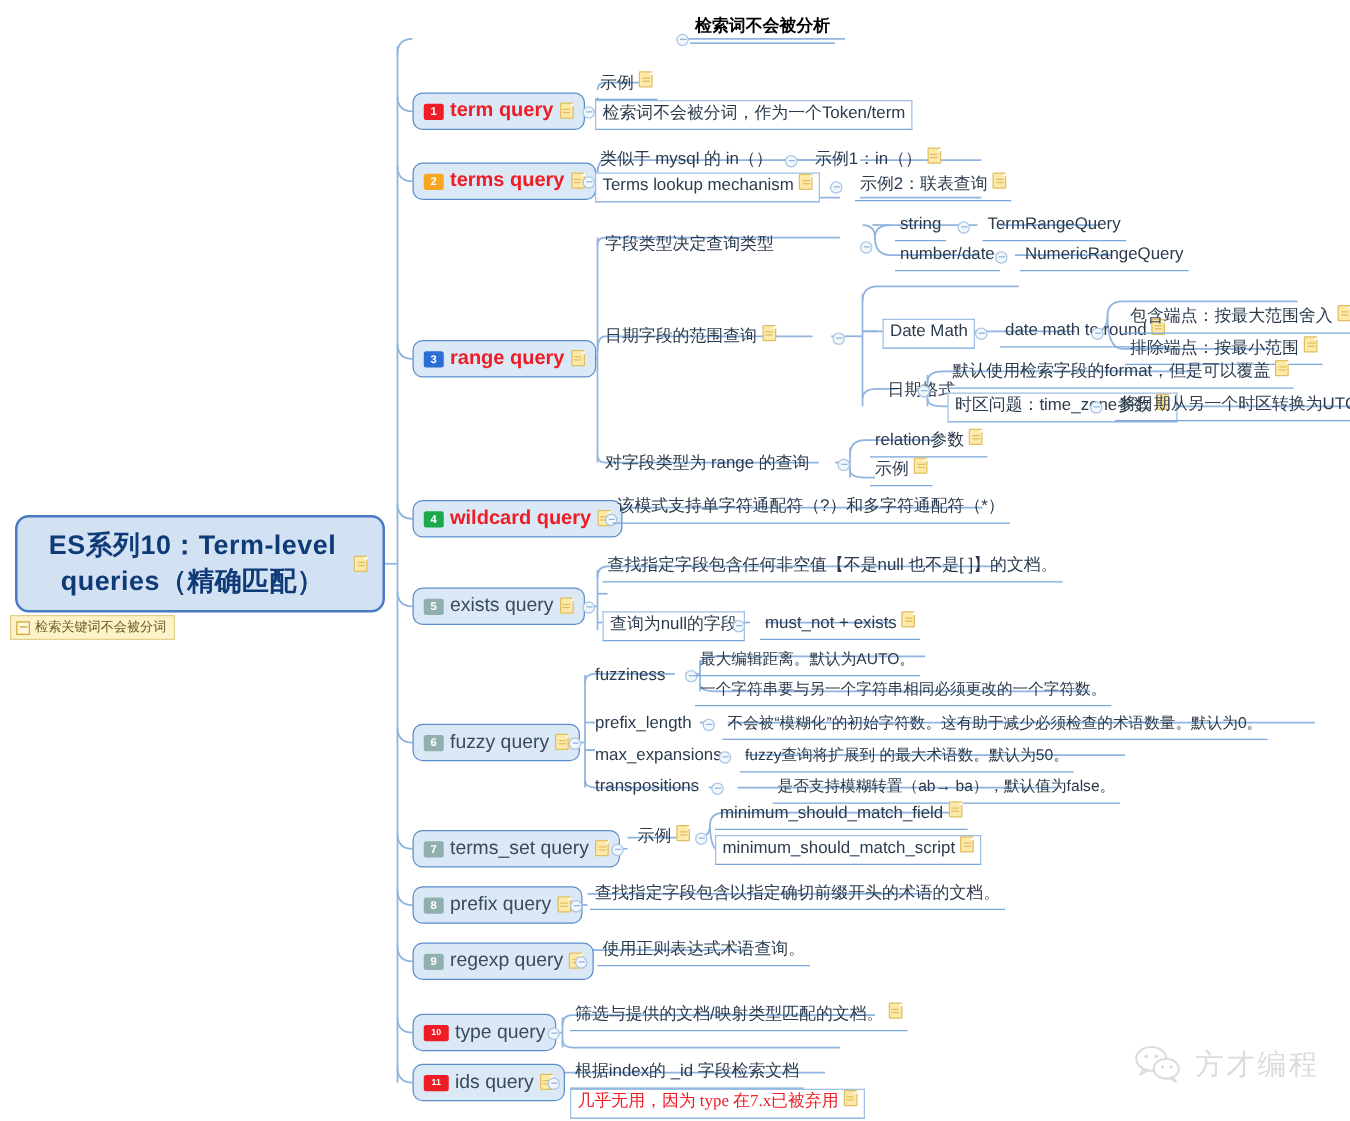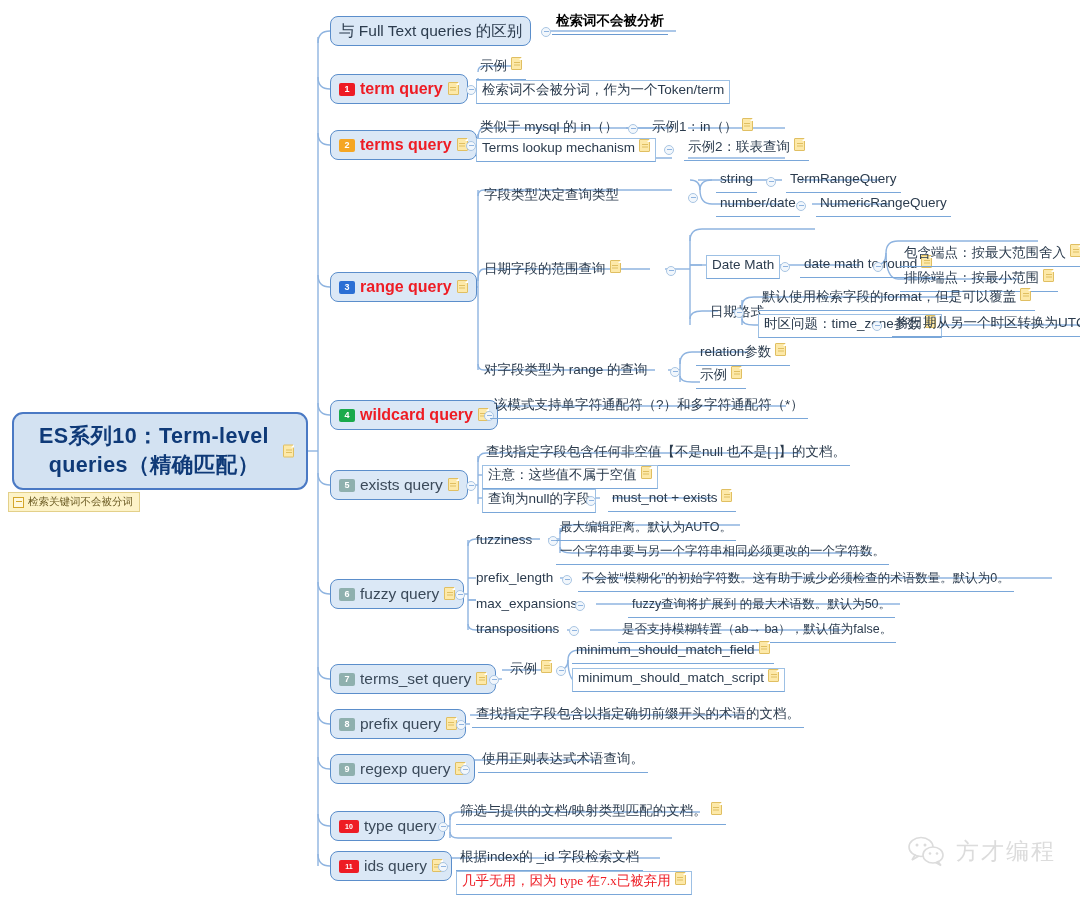--- a/index.html
+++ b/index.html
@@ -270,23 +270,20 @@
 
   <div class="center-node">
     <span>ES系列10：Term-level queries（精确匹配）</span>
     <span class="doc-ico"></span>
   </div>
   <div class="sticky-note">
     <span class="minus-box"></span>
     <span>检索关键词不会被分词</span>
   </div>
 
-  <div class="topic t0" style="left:330px; top:16px;">
-    <span>与 Full Text queries 的区别</span>
-  </div>
 
   <div class="topic redlabel" style="left:330px; top:74px;">
     <span class="badge" style="background:#ee1c24">1</span>
     <span>term query</span>
     <span class="doc-ico"></span>
   </div>
 
   <div class="topic redlabel" style="left:330px; top:130px;">
     <span class="badge" style="background:#f5a623">2</span>
     <span>terms query</span>
@@ -454,24 +451,20 @@
 
   <span class="knob" style="left:484px; top:411px;"></span>
   <div class="leaf" style="left:490px; top:396px;">
     <span>该模式支持单字符通配符（?）和多字符通配符（*）</span>
   </div>
 
   <span class="knob" style="left:466px; top:481px;"></span>
   <div class="leaf" style="left:482px; top:443px;">
     <span>查找指定字段包含任何非空值【不是null 也不是[ ]】的文档。</span>
   </div>
-  <div class="leaf boxed" style="left:482px; top:465px;">
-    <span>注意：这些值不属于空值</span>
-    <span class="doc-ico"></span>
-  </div>
   <div class="leaf boxed" style="left:482px; top:489px;">
     <span>查询为null的字段</span>
   </div>
   <span class="knob" style="left:586px; top:496px;"></span>
   <div class="leaf" style="left:608px; top:489px;">
     <span>must_not + exists</span>
     <span class="doc-ico"></span>
   </div>
 
   <span class="knob" style="left:455px; top:590px;"></span>
@@ -491,21 +484,21 @@
   </div>
   <span class="knob" style="left:562px; top:575px;"></span>
   <div class="leaf small" style="left:578px; top:569px;">
     <span>不会被“模糊化”的初始字符数。这有助于减少必须检查的术语数量。默认为0。</span>
   </div>
 
   <div class="leaf nounder" style="left:472px; top:595px;">
     <span>max_expansions</span>
   </div>
   <span class="knob" style="left:575px; top:601px;"></span>
-  <div class="leaf small" style="left:592px; top:595px;margin-left:36px;">
+  <div class="leaf small" style="left:592px; top:595px;">
     <span>fuzzy查询将扩展到 的最大术语数。默认为50。</span>
   </div>
 
   <div class="leaf nounder" style="left:472px; top:620px;">
     <span>transpositions</span>
   </div>
   <span class="knob" style="left:569px; top:626px;"></span>
   <div class="leaf small" style="left:586px; top:620px;margin-left:32px;">
     <span>是否支持模糊转置（ab→ ba），默认值为false。</span>
   </div>

